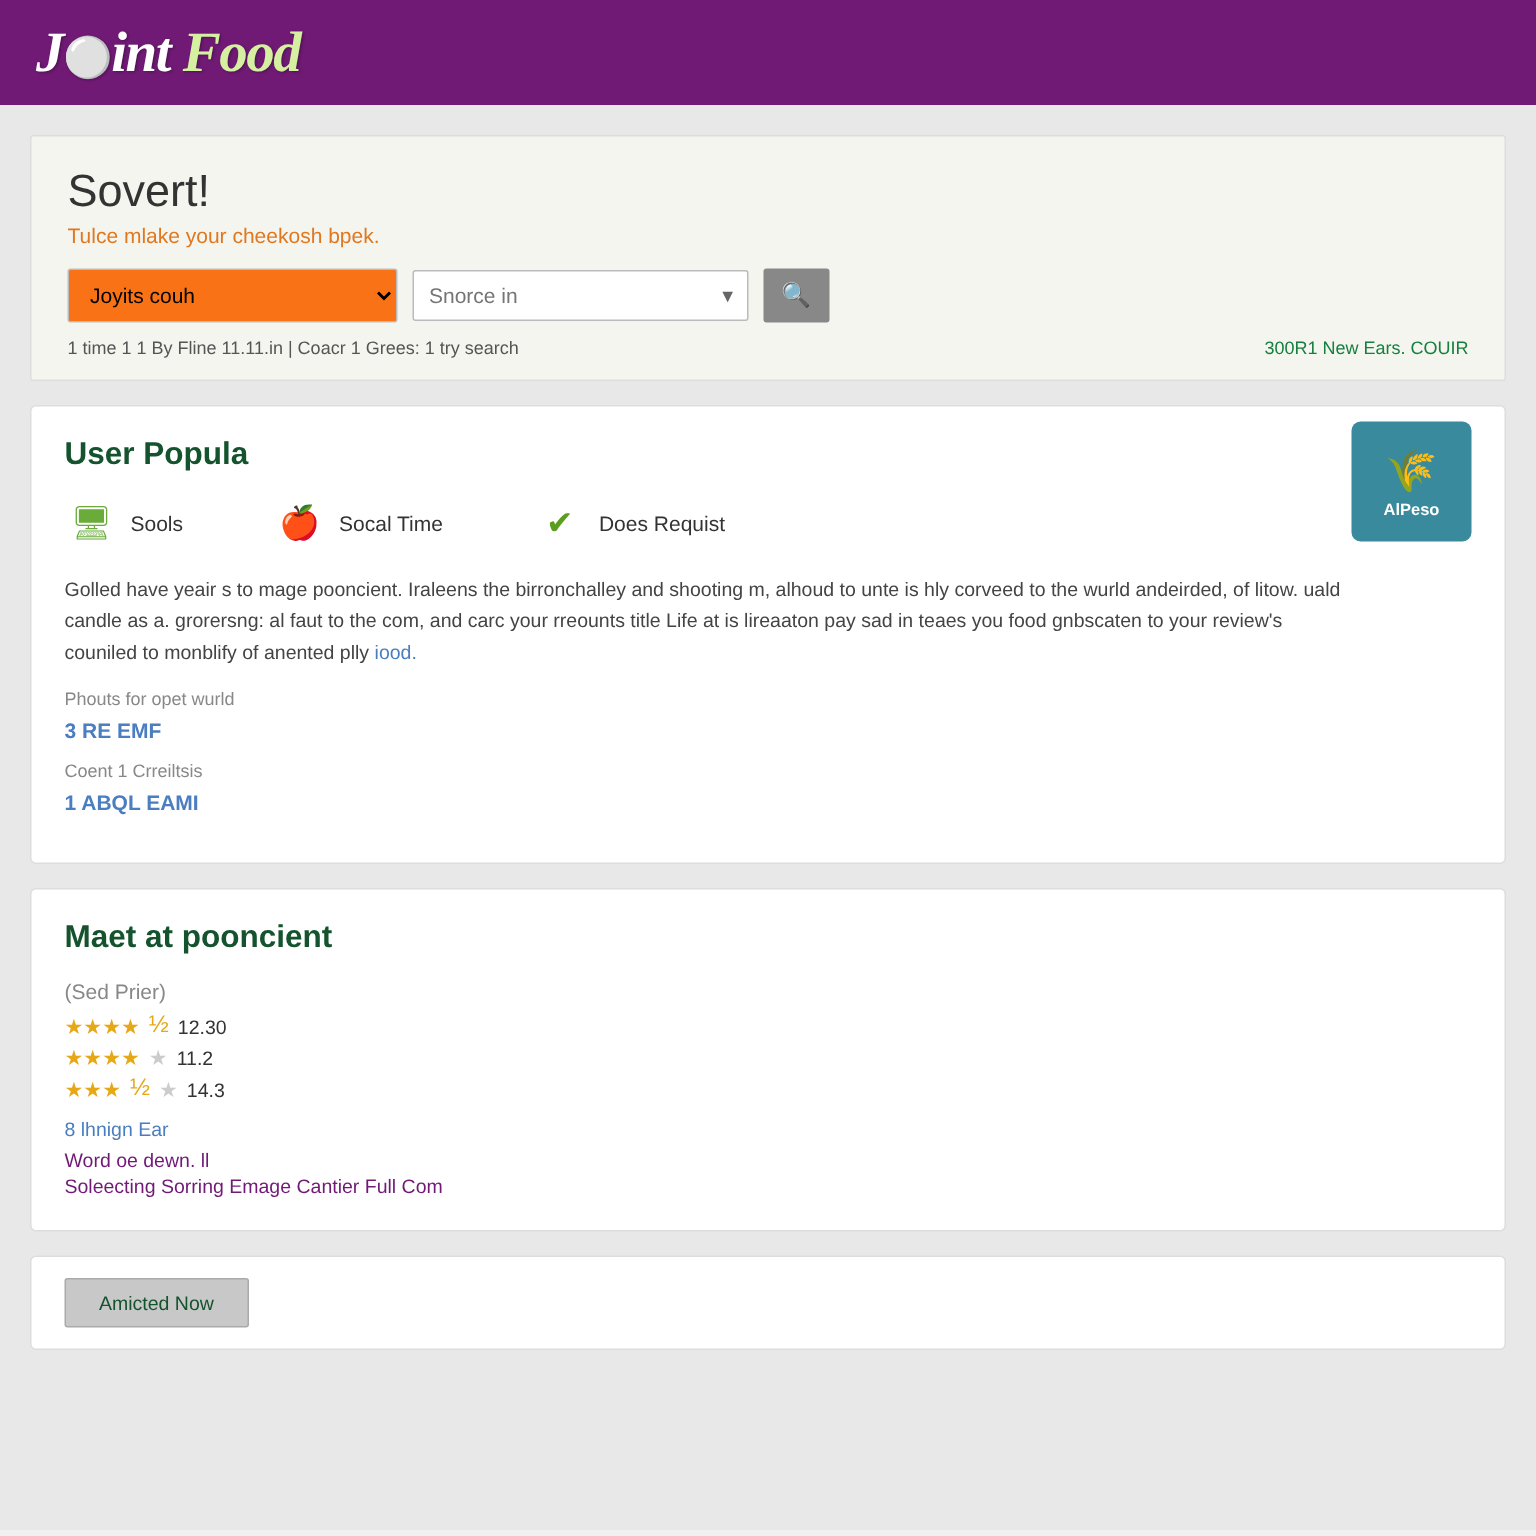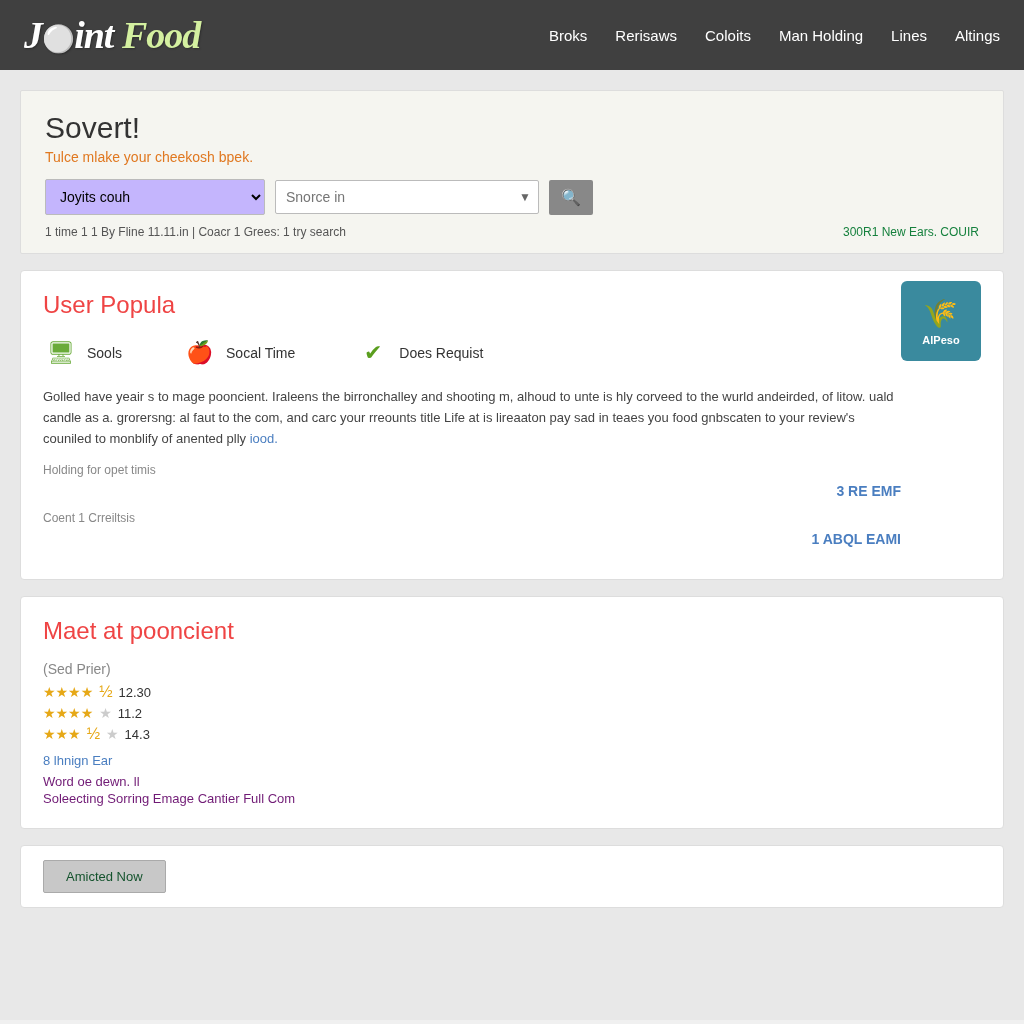--- a/index.html
+++ b/index.html
@@ -1,24 +1,23 @@
 <!DOCTYPE html>
 <html><head>
   <meta charset="utf-8">
   <style>
     * { box-sizing: border-box; margin: 0; padding: 0; }
     body { font-family: Arial, sans-serif; background: #f0f0f0; min-height: 1024px; }
 
     
     .header {
-      background: #404040;
+      background: #701a75;
       padding: 12px 24px;
       display: flex;
       align-items: center;
-      justify-content: space-between;
       min-height: 70px;
     }
     .logo {
       font-size: 38px;
       font-weight: bold;
       color: white;
       font-family: Georgia, serif;
       font-style: italic;
       text-shadow: 1px 1px 2px rgba(0,0,0,0.3);
       letter-spacing: -1px;
@@ -65,29 +64,29 @@
     }
     .search-controls {
       display: flex;
       gap: 10px;
       align-items: center;
       margin-bottom: 10px;
     }
     .search-select {
       padding: 8px 10px;
       border: 1px solid #bbb;
-      background: #c4b5fd;
+      background: #f97316;
       font-size: 14px;
       width: 220px;
       appearance: auto;
       border-radius: 2px;
     }
     .search-input-wrapper {
       position: relative;
-      width: 264px;
+      width: 224px;
     }
     .search-input {
       padding: 8px 30px 8px 10px;
       border: 1px solid #bbb;
       background: white;
       font-size: 14px;
       width: 100%;
       border-radius: 2px;
     }
     .search-arrow {
@@ -119,23 +118,23 @@
 
     
     .card {
       background: white;
       border: 1px solid #ddd;
       border-radius: 4px;
       padding: 20px 22px;
       margin-bottom: 16px;
     }
     .card-title {
-      font-size: 24px;
-      font-weight: 400;
-      color: #ef4444;
+      font-size: 21px;
+      font-weight: 700;
+      color: #14532d;
       margin-bottom: 16px;
     }
 
     
     .icons-row {
       display: flex;
       gap: 0;
       align-items: flex-start;
       margin-bottom: 16px;
     }
@@ -199,21 +198,20 @@
       color: #888;
       margin-bottom: 6px;
     }
     .card-link {
       color: #4a7ec0;
       font-size: 14px;
       font-weight: bold;
       text-decoration: none;
       display: block;
       margin-bottom: 12px;
-      text-align: right;
     }
 
     
     .ratings-title {
       font-size: 14px;
       color: #888;
       margin-bottom: 6px;
     }
     .rating-row {
       display: flex;
@@ -256,28 +254,20 @@
       border-radius: 2px;
     }
   </style>
 </head>
 <body>
 
 <div class="header">
   <div class="logo">
     <span class="joint">J<span style="font-style:normal;font-size:0.7em;vertical-align:middle;">⚪</span>int </span><span class="food">Food</span>
   </div>
-  <nav class="nav">
-    <a href="#">Broks</a>
-    <a href="#">Rerisaws</a>
-    <a href="#">Coloits</a>
-    <a href="#">Man Holding</a>
-    <a href="#">Lines</a>
-    <a href="#">Altings</a>
-  </nav>
 </div>
 
 <div class="main">
 
   <div class="search-section">
     <div class="search-title">Sovert!</div>
     <div class="search-subtitle">Tulce mlake your cheekosh bpek.</div>
     <div class="search-controls">
       <select class="search-select">
         <option>Joyits couh</option>
@@ -309,21 +299,21 @@
           </div>
           <div class="icon-item">
             <div class="icon-box icon-check">✔</div>
             <span class="icon-label">Does Requist</span>
           </div>
         </div>
         <p class="card-body-text">
           <span>Golled have yeair s to mage pooncient. Iraleens the birronchalley and shooting m, alhoud to unte is hly corveed to the wurld andeirded, of litow. uald candle as a. grorersng: al faut to the com, and carc your rreounts title Life at is lireaaton pay sad in teaes you food gnbscaten to your review's couniled to monblify of anented plly</span>
           <a href="#">iood.</a>
         </p>
-        <div class="card-meta-label">Holding for opet timis</div>
+        <div class="card-meta-label">Phouts for opet wurld</div>
         <a class="card-link" href="#">3  RE EMF</a>
         <div class="card-meta-label">Coent 1 Crreiltsis</div>
         <a class="card-link" href="#">1 ABQL EAMI</a>
       </div>
       <div class="product-img">
         <div class="product-img-icon">🌾</div>
         <div class="product-img-label">AlPeso</div>
       </div>
     </div>
   </div>

